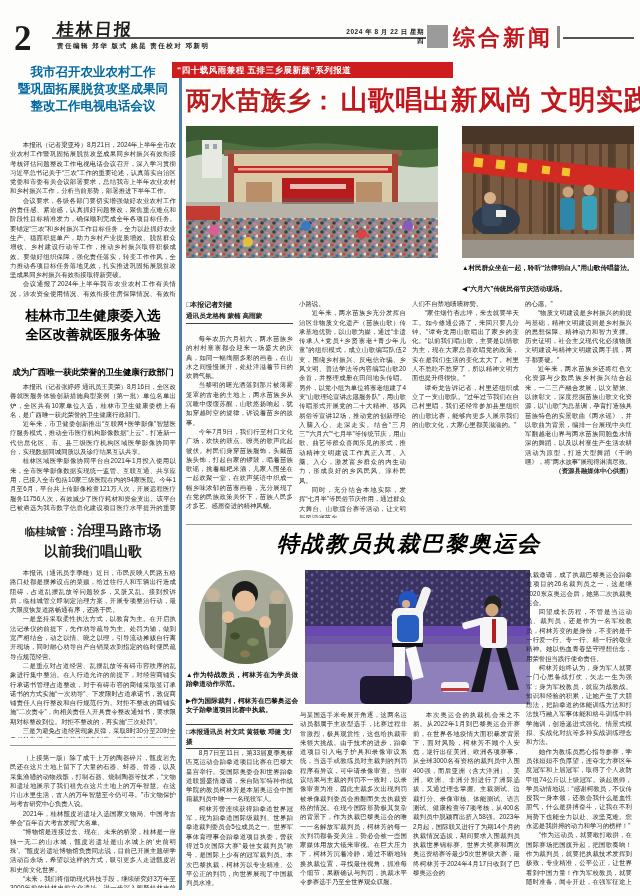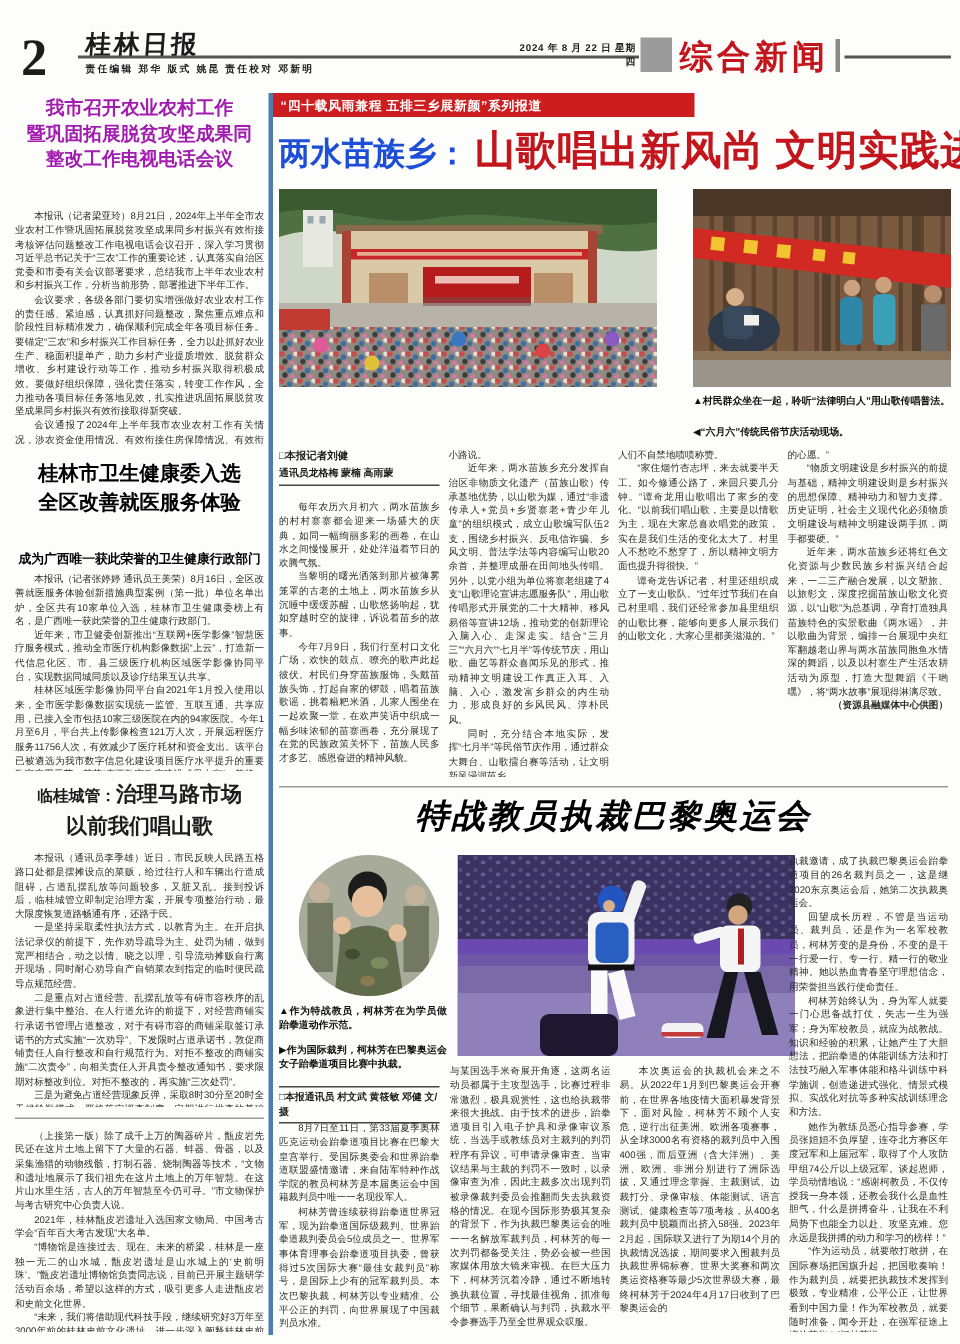--- a/index.html
+++ b/index.html
@@ -10,34 +10,34 @@
   
   .pagenum{font-size:35px;font-weight:900;line-height:1;font-family:"Liberation Serif",serif;}
   .masthead{font-size:17px;font-weight:900;letter-spacing:2px;transform:skewX(-4deg);}
   .editors{font-size:6.5px;font-weight:bold;letter-spacing:1.5px;color:#222;}
   .hline{height:1.5px;background:#555;}
   .date{font-size:6.5px;font-weight:bold;letter-spacing:.5px;}
   .graybox{background:#9b9b9b;}
   .section-title{font-size:22px;font-weight:900;color:#c3161c;letter-spacing:3px;}
   .vbar{width:2.5px;background:#8a8a8a;}
   
-  .hl1{font-size:12.5px;line-height:17px;font-weight:bold;text-align:center;color:#a21caf;}
+  .hl1{font-size:12.5px;line-height:17px;font-weight:bold;text-align:center;color:#0369a1;}
   .hl2{font-size:13.5px;line-height:19px;font-weight:bold;text-align:center;color:#000;}
   .subhead{font-size:8.5px;font-weight:bold;text-align:center;color:#000;}
   .hl3a{font-size:10.5px;font-weight:bold;}
   .hl3b{font-size:14px;font-weight:bold;}
   
   .bt{font-size:6.4px;line-height:9.3px;text-align:justify;color:#2b2b2b;overflow:hidden;}
   .bt p{margin:0;text-indent:2em;}
   .bt p.cont{text-indent:0;}
   .divider{height:1px;background:#999;}
   .bluebar{width:2.5px;background:#4e7cab;}
   
   .banner{background:#ce1d1f;color:#fff;font-size:8.5px;font-weight:bold;line-height:16px;padding-left:5px;letter-spacing:.5px;}
-  .mh-prefix{font-size:21px;font-weight:bold;color:#1d4ed8;}
+  .mh-prefix{font-size:25px;font-weight:bold;color:#b91c1c;}
   .mh-red{font-size:27px;font-weight:900;color:#c3161c;letter-spacing:.5px;}
   .caption{font-size:6.6px;line-height:9.2px;font-weight:bold;color:#111;text-align:justify;}
   .byline{font-size:7px;font-weight:bold;line-height:11px;}
   .byline .b2{font-size:6.6px;border-bottom:1px solid #444;padding-bottom:2px;}
   .credit{font-weight:bold;text-align:right;text-indent:0 !important;}
   .photo{overflow:hidden;background:#ddd;}
   .circle{border-radius:50%;overflow:hidden;}
   .bh{font-size:22px;font-weight:900;text-align:center;letter-spacing:2px;color:#000;}
   .byline2{font-size:6.6px;font-weight:bold;line-height:9.5px;border-top:1px solid #444;border-bottom:1px solid #444;padding:2px 0;}
 </style>
@@ -92,21 +92,21 @@
   </div>
 
 <div class="abs divider" style="left:10px;top:745px;width:166px;"></div>
 <div class="abs bt" style="left:10px;top:753px;width:166px;height:135px;">
     <p>（上接第一版）除了成千上万的陶器碎片，甑皮岩先民还在这片土地上留下了大量的石器、蚌器、骨器，以及采集渔猎的动物残骸，打制石器、烧制陶器等技术，“文物和遗址地展示了我们祖先在这片土地上的万年智慧。在这片山水里生活，古人的万年智慧至今仍可寻。”市文物保护与考古研究中心负责人说。</p>
     <p>2021年，桂林甑皮岩遗址入选国家文物局、中国考古学会“百年百大考古发现”大名单。</p>
     <p>“博物馆是连接过去、现在、未来的桥梁，桂林是一座独一无二的山水城，甑皮岩遗址是山水城上的‘史前明珠’。”甑皮岩遗址博物馆负责同志说，目前已开展主题研学活动百余场，希望以这样的方式，吸引更多人走进甑皮岩和史前文化世界。</p>
     <p>“未来，我们将借助现代科技手段，继续研究好3万年至3000年前的桂林史前文化遗址，进一步深入阐释桂林史前文化，为推动城市文脉融合发展提供创新的实践路径，为我市打造世界级旅游城市贡献‘万年智慧’。”周海说。</p>
   </div>
 
-<div class="abs banner" style="left:182px;top:62px;width:276px;height:16px;">“四十载风雨兼程 五排三乡展新颜”系列报道</div>
+<div class="abs banner" style="left:172px;top:62px;width:276px;height:16px;">“四十载风雨兼程 五排三乡展新颜”系列报道</div>
 <div class="abs" style="left:186px;top:82px;width:446px;white-space:nowrap;">
   <span class="mh-prefix serif">两水苗族乡：</span>
   <span class="mh-red">山歌唱出新风尚 文明实践进乡村</span>
 </div>
 
 <div class="abs photo" style="left:186px;top:126px;width:252px;height:132px;">
   <svg width="252" height="132" viewBox="0 0 252 132">
     <defs>
       <pattern id="crowd" width="12" height="9" patternUnits="userSpaceOnUse">
         <rect width="12" height="9" fill="#8f8a82"></rect>

